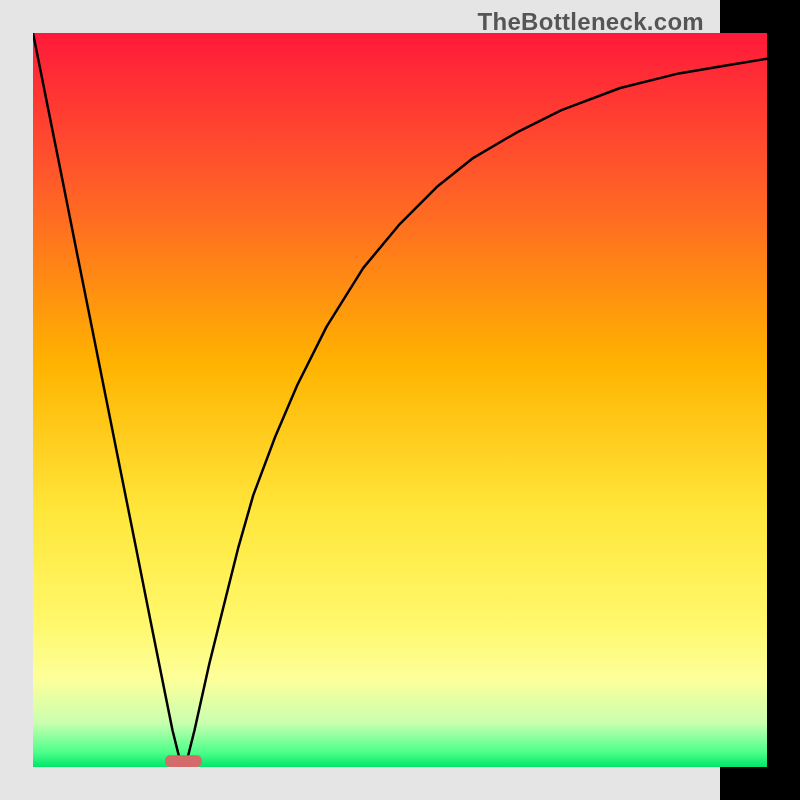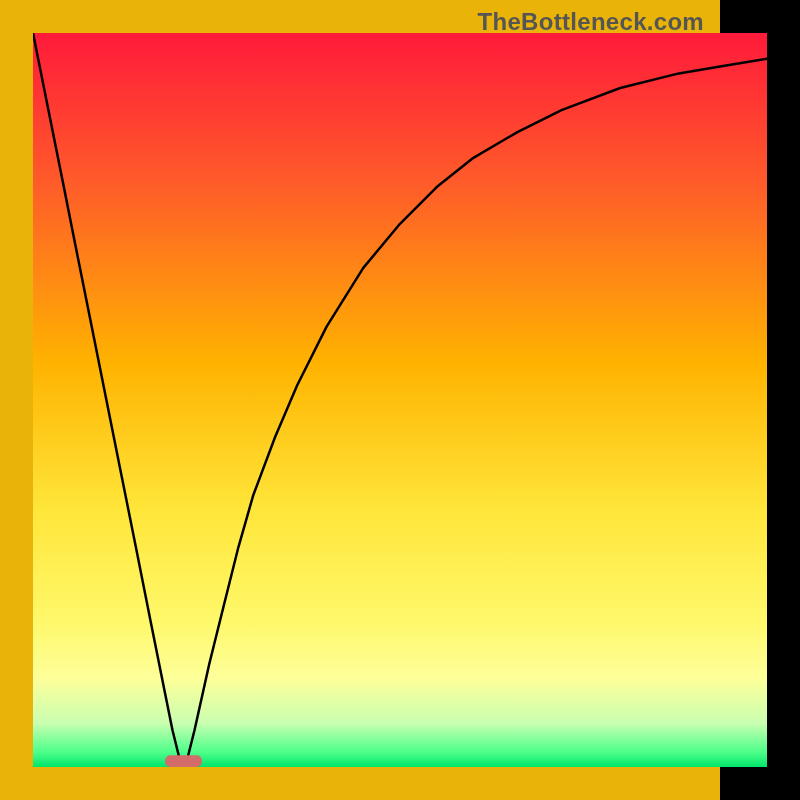--- a/index.html
+++ b/index.html
@@ -8,21 +8,21 @@
     width: 800px;
     height: 800px;
     overflow: hidden;
     background: #000;
     font-family: Arial, Helvetica, sans-serif;
   }
   .frame {
     position: relative;
     width: 720px;
     height: 800px;
-    background: #eab308;
+    background: #e5e5e5;
   }
   .plot-area {
     position: absolute;
     left: 33px;
     top: 33px;
     width: 734px;
     height: 734px;
   }
   .gradient {
     position: absolute;

